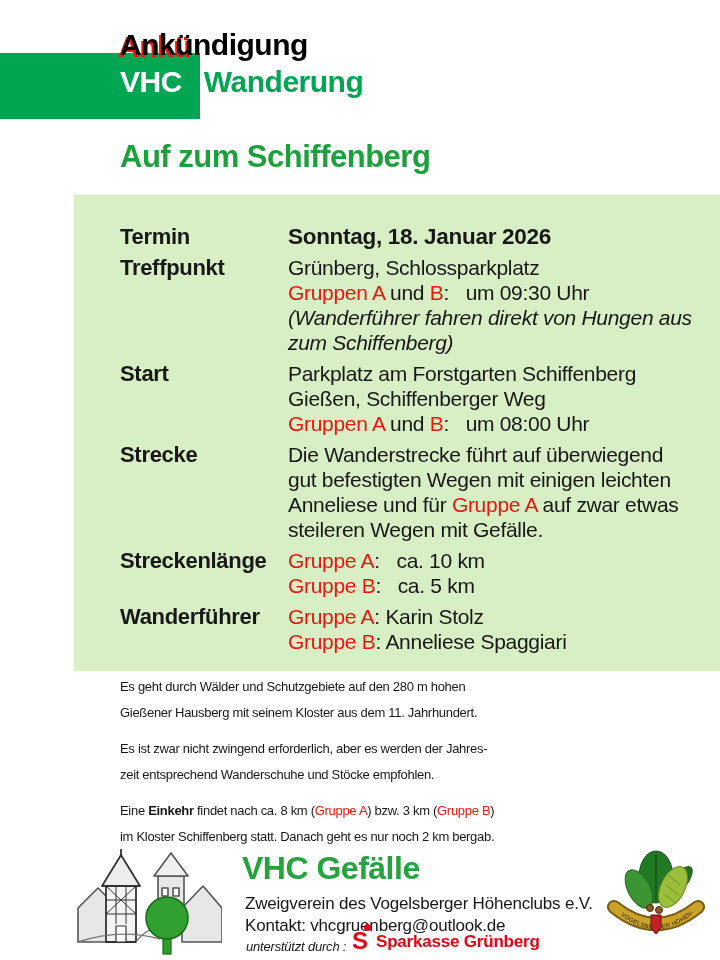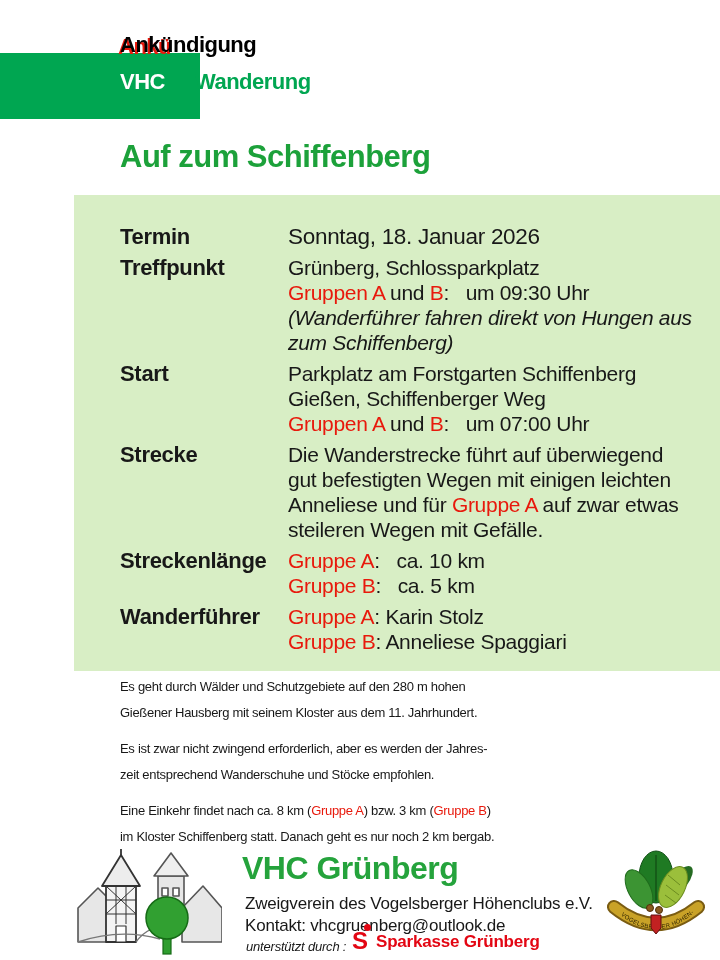--- a/index.html
+++ b/index.html
@@ -6,36 +6,36 @@
     --block-green:#00a651; --title-green:#1ca13a; --footer-green:#25a33c;
     --box-green:#d8eec5; --accent-red:#e8190c; --sparkasse-red:#e30613; --ink:#181818;
   }
   *{box-sizing:border-box;margin:0;padding:0}
   html,body{background:#fff}
   body{font-family:"Liberation Sans","DejaVu Sans",sans-serif;color:var(--ink)}
   .page{position:relative;width:720px;height:960px;background:#fff;overflow:hidden}
 
   
   .green-block{position:absolute;left:0;top:53px;width:200px;height:66px;background:var(--block-green)}
-  .hdr{position:absolute;left:120px;top:26px;line-height:37px;font-size:22px;font-weight:700;letter-spacing:-.5px}
+  .hdr{position:absolute;left:120px;top:26px;line-height:37px;font-size:30px;font-weight:700;letter-spacing:-.5px}
   .anku{color:#000;text-shadow:-2px 2px 0 var(--accent-red)}
   .ndigung{color:#000}
   .vhc{color:#fff;position:relative;z-index:2}
-  .wander{color:var(--block-green);margin-left:30px}
+  .wander{color:var(--block-green);margin-left:22px}
   .page-title{position:absolute;left:120px;top:139px;font-size:31px;font-weight:700;color:var(--title-green);letter-spacing:-.5px}
 
   
   .info-box{position:absolute;left:74px;top:195px;width:646px;height:476px;background:var(--box-green);
             padding:29px 6px 0 46px;overflow:hidden}
   .info-row{display:flex;margin-bottom:6px}
   .info-label{width:168px;flex:0 0 168px;font-weight:700;font-size:22px;line-height:25px;letter-spacing:-.3px}
   .info-value{font-size:21px;line-height:25px;letter-spacing:-.3px}
   .line{white-space:pre}
   .red{color:var(--accent-red)}
-  .bold{font-weight:400}
+  .bold{font-weight:700}
   .italic{font-style:italic}
   .lg{font-size:22.5px}
 
   
   .paragraphs{position:absolute;left:120px;top:674px;width:596px}
   .para{margin-bottom:10px}
   .para .line{font-size:13px;line-height:26px;letter-spacing:-.3px}
 
   
   .town{position:absolute;left:72px;top:846px;width:150px;height:110px}
@@ -78,21 +78,21 @@
             <div class="line"><span class="red">Gruppen A</span><span> und </span><span class="red">B</span><span>:   um 09:30 Uhr</span></div>
             <div class="line"><span class="italic">(Wanderführer fahren direkt von Hungen aus</span></div>
             <div class="line"><span class="italic">zum Schiffenberg)</span></div>
           </div>
         </div>
         <div class="info-row">
           <div class="info-label">Start</div>
           <div class="info-value">
             <div class="line"><span>Parkplatz am Forstgarten Schiffenberg</span></div>
             <div class="line"><span>Gießen, Schiffenberger Weg</span></div>
-            <div class="line"><span class="red">Gruppen A</span><span> und </span><span class="red">B</span><span>:   um 07:00 Uhr</span></div>
+            <div class="line"><span class="red">Gruppen A</span><span> und </span><span class="red">B</span><span>:   um 08:00 Uhr</span></div>
           </div>
         </div>
         <div class="info-row">
           <div class="info-label">Strecke</div>
           <div class="info-value">
             <div class="line"><span>Die Wanderstrecke führt auf überwiegend</span></div>
             <div class="line"><span>gut befestigten Wegen mit einigen leichten</span></div>
             <div class="line"><span>Anneliese und für </span><span class="red">Gruppe A</span><span> auf zwar etwas</span></div>
             <div class="line"><span>steileren Wegen mit Gefälle.</span></div>
           </div>
@@ -161,21 +161,21 @@
       <circle cx="95" cy="72" r="21" fill="#31a031" stroke="#166b16" stroke-width="1.5"></circle>
       <g stroke="#d9f0d9" stroke-width="2" clip-path="circle(20px at 95px 72px)">
         <line x1="74" y1="84" x2="104" y2="50"></line>
           <line x1="80" y1="90" x2="112" y2="54"></line>
         <line x1="88" y1="94" x2="116" y2="62"></line>
           <line x1="70" y1="74" x2="96" y2="46"></line>
       </g>
     </g>
   </svg>
 
-  <div class="org-name">VHC Grünberg</div>
+  <div class="org-name">VHC Gefälle</div>
   <div class="org-sub">Zweigverein des Vogelsberger Höhenclubs e.V.</div>
   <div class="org-contact">Kontakt: vhcgruenberg@outlook.de</div>
   <div class="supported">unterstützt durch :</div>
 
   <div class="sparkasse">
     <span class="sk-s"><span>S</span><span class="sk-dot"></span></span>
     <span class="sk-name">Sparkasse Grünberg</span>
   </div>
 
   <svg class="emblem" viewBox="0 0 100 108" aria-hidden="true">

